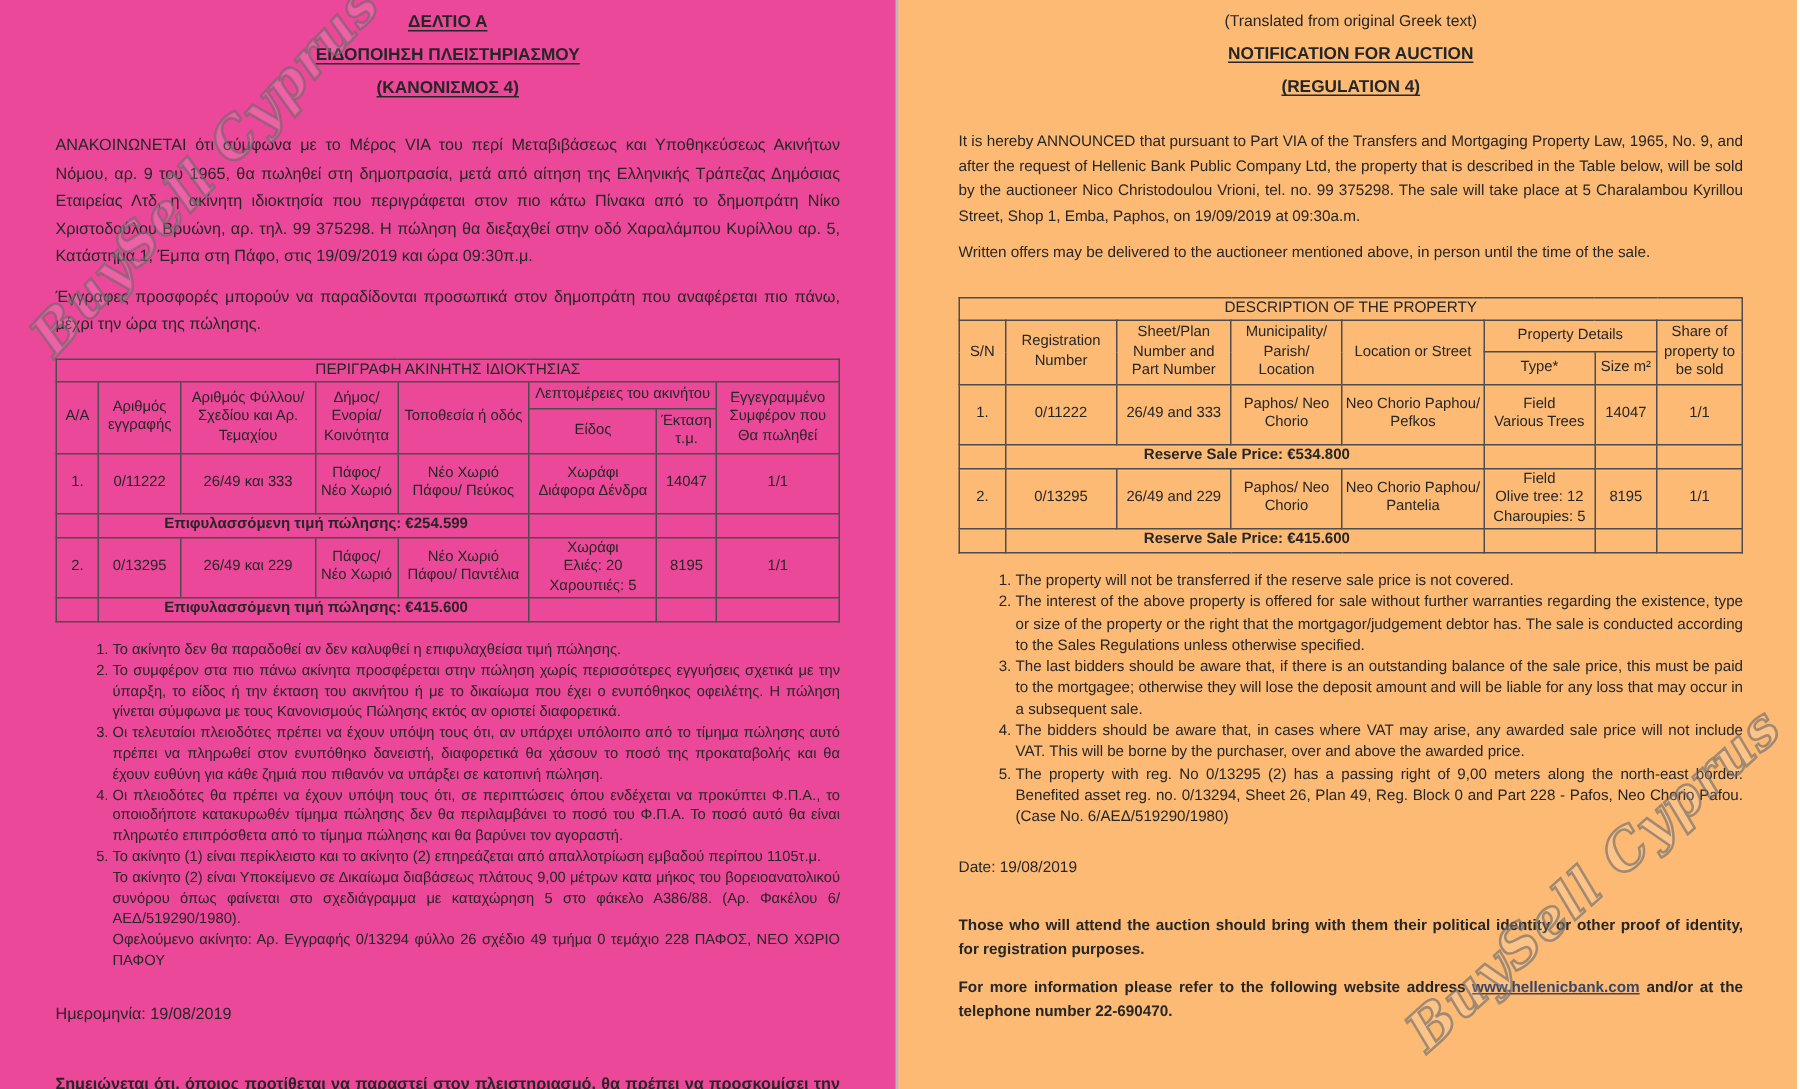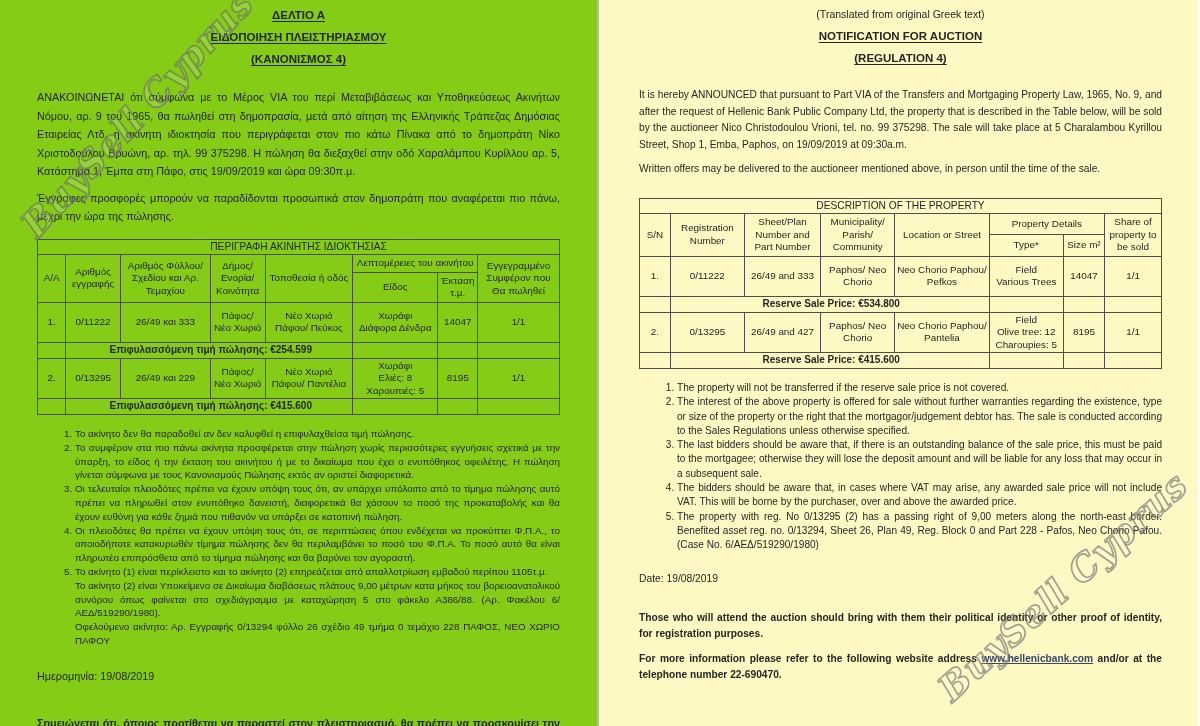--- a/index.html
+++ b/index.html
@@ -1,22 +1,22 @@
 <!DOCTYPE html>
 <html><head>
 <meta charset="utf-8">
 <style>
   * { margin:0; padding:0; box-sizing:border-box; }
   html,body { width:1200px; height:726px; overflow:hidden; background:#ffffff; }
   body { font-family:"Liberation Sans","DejaVu Sans",sans-serif; color:#262626; position:relative; }
 
   .sheet { display:flex; width:1200px; height:726px; }
-  .page { position:relative; height:726px; background:#84cc16; }
+  .page { position:relative; height:726px; background:#ec4899; }
   .page-left  { width:599px; border-right:2px solid #b9b9b9; padding:8px 37px 0 37px; }
-  .page-right { width:599px; background:#fef9c3; padding:8px 36px 0 40px; }
+  .page-right { width:599px; background:#fdba74; padding:8px 36px 0 40px; }
 
   
   .h-center { text-align:center; }
   .doc-h { font-size:11.5px; font-weight:bold; text-decoration:underline; text-underline-offset:2px; line-height:14px; }
   .mt8 { margin-top:8px; }
   .translated { font-size:10.5px; font-weight:normal; line-height:13px; }
 
   
   .para { font-size:10.8px; line-height:18.5px; text-align:justify; }
   .page-right .para { font-size:10.2px; line-height:16.5px; }
@@ -121,21 +121,21 @@
             <td></td>
       </tr>
       <tr class="t-row">
         <td>2.</td>
         <td>0/13295</td>
         <td>26/49 και 229</td>
         <td>Πάφος/ Νέο Χωριό</td>
         <td>Νέο Χωριό Πάφου/ Παντέλια</td>
         <td>
               <div>Χωράφι</div>
-              <div>Ελιές: 8</div>
+              <div>Ελιές: 20</div>
               <div>Χαρουπιές: 5</div>
             </td>
         <td>8195</td>
         <td>1/1</td>
       </tr>
       <tr class="t-res">
         <td></td>
             <td colspan="4" class="res-cell">Επιφυλασσόμενη τιμή πώλησης: €415.600</td>
             <td></td>
             <td></td>
@@ -190,21 +190,21 @@
           <col style="width:10.9%">
       </colgroup>
       <tbody>
           <tr class="t-title">
             <td colspan="8">DESCRIPTION OF THE PROPERTY</td>
           </tr>
       <tr class="t-head">
         <td rowspan="2">S/N</td>
         <td rowspan="2">Registration Number</td>
         <td rowspan="2">Sheet/Plan Number and Part Number</td>
-        <td rowspan="2">Municipality/ Parish/ Community</td>
+        <td rowspan="2">Municipality/ Parish/ Location</td>
         <td rowspan="2">Location or Street</td>
         <td colspan="2">Property Details</td>
         <td rowspan="2">Share of property to be sold</td>
       </tr>
       <tr class="t-head">
         <td>Type*</td>
         <td>Size m²</td>
       </tr>
       <tr class="t-row">
         <td>1.</td>
@@ -222,21 +222,21 @@
       <tr class="t-res">
         <td></td>
             <td colspan="4" class="res-cell">Reserve Sale Price: €534.800</td>
             <td></td>
             <td></td>
             <td></td>
       </tr>
       <tr class="t-row">
         <td>2.</td>
         <td>0/13295</td>
-        <td>26/49 and 427</td>
+        <td>26/49 and 229</td>
         <td>Paphos/ Neo Chorio</td>
         <td>Neo Chorio Paphou/ Pantelia</td>
         <td>
               <div>Field</div>
               <div>Olive tree: 12</div>
               <div>Charoupies: 5</div>
             </td>
         <td>8195</td>
         <td>1/1</td>
       </tr>

